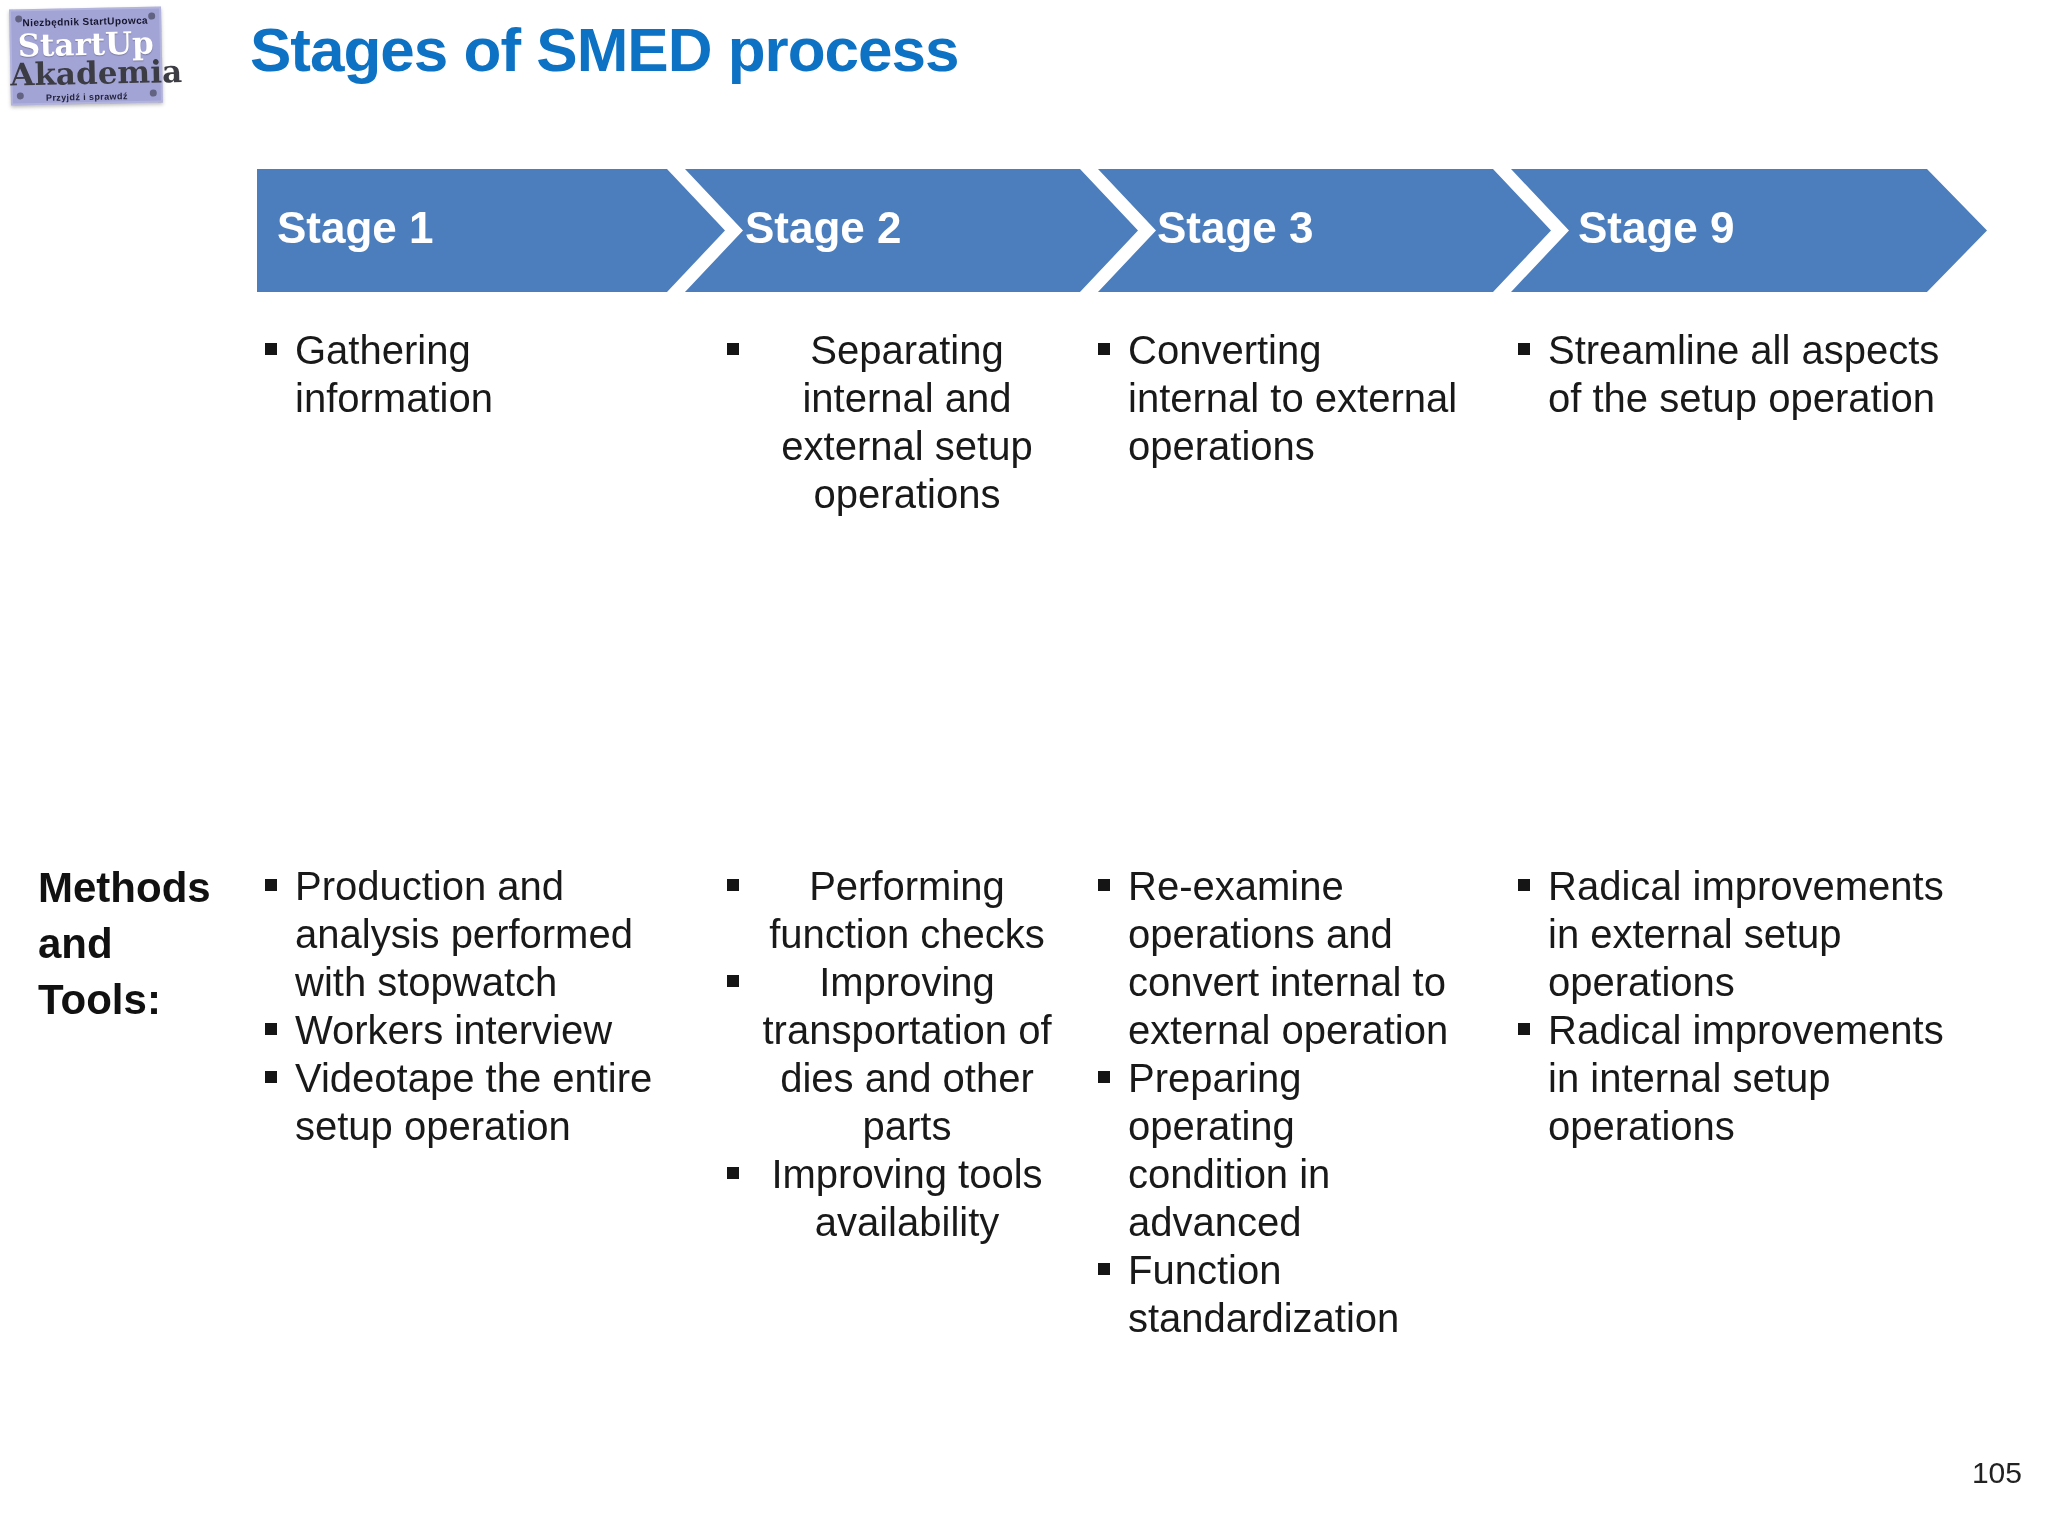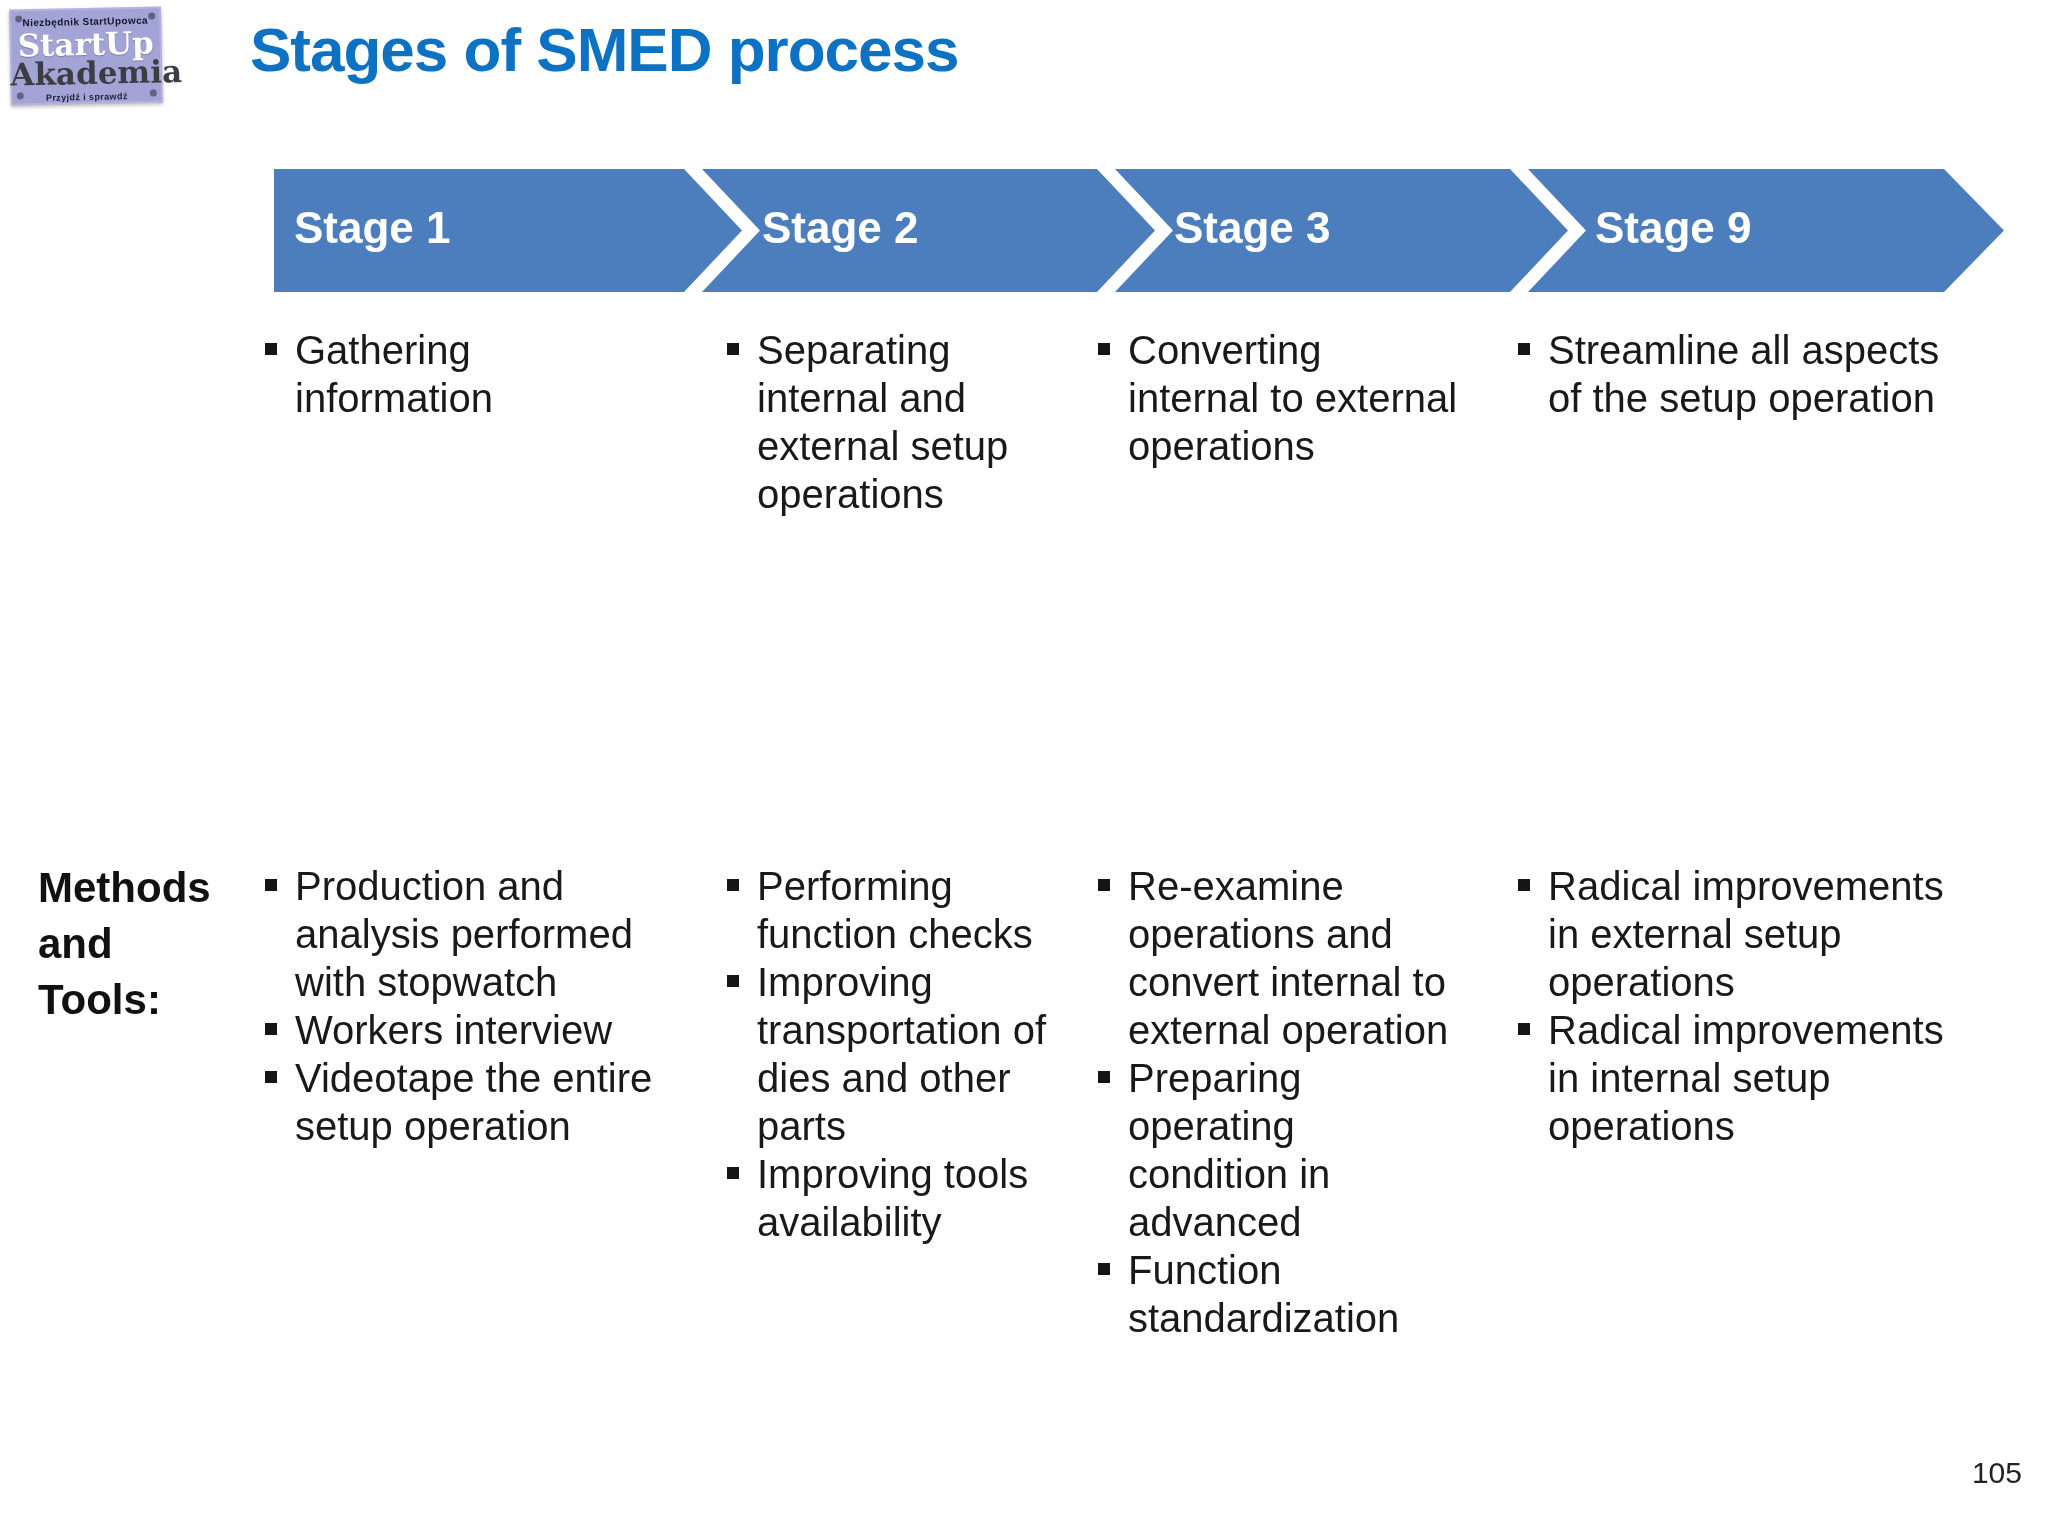--- a/index.html
+++ b/index.html
@@ -25,33 +25,33 @@
   .screw{position:absolute;width:7px;height:7px;border-radius:50%;background:#4c4c66;opacity:.75;}
   .screw.tl{left:6px;top:6px}.screw.tr{right:6px;top:6px}
   .screw.bl{left:6px;bottom:6px}.screw.br{right:6px;bottom:6px}
   
   .title{
     position:absolute;left:250px;top:14px;
     font-size:62px;font-weight:bold;color:#0D72C4;
     letter-spacing:-1px;white-space:nowrap;margin:0;
   }
   
-  .banner{position:absolute;left:274px;top:169px;width:1730px;height:123px;}
+  .banner{position:absolute;left:257px;top:169px;width:1730px;height:123px;}
   .banner svg{position:absolute;left:0;top:0;display:block;}
   .stage-label{
     position:absolute;top:34px;
     font-size:44px;font-weight:bold;color:#ffffff;white-space:nowrap;
   }
   .sl-1{left:20px}.sl-2{left:488px}.sl-3{left:900px}.sl-4{left:1321px}
   
   .col{position:absolute;}
   .row-desc{top:326px;}
   .row-methods{top:862px;}
   .c1{left:265px;width:400px;}
-  .c2{left:727px;width:330px;}
+  .c2{left:727px;width:330px;text-align:center;}
   .c3{left:1098px;width:360px;}
   .c4{left:1518px;width:430px;}
   .bullet{display:flex;align-items:flex-start;}
   .bullet .sq{flex:0 0 12px;width:12px;height:12px;background:#151515;margin-top:17px;}
   .bullet .txt{margin-left:18px;font-size:40px;line-height:48px;color:#191919;}
   
   .methods-label{
     position:absolute;left:38px;top:860px;width:205px;
     font-size:42px;line-height:56px;font-weight:bold;color:#111111;
   }

